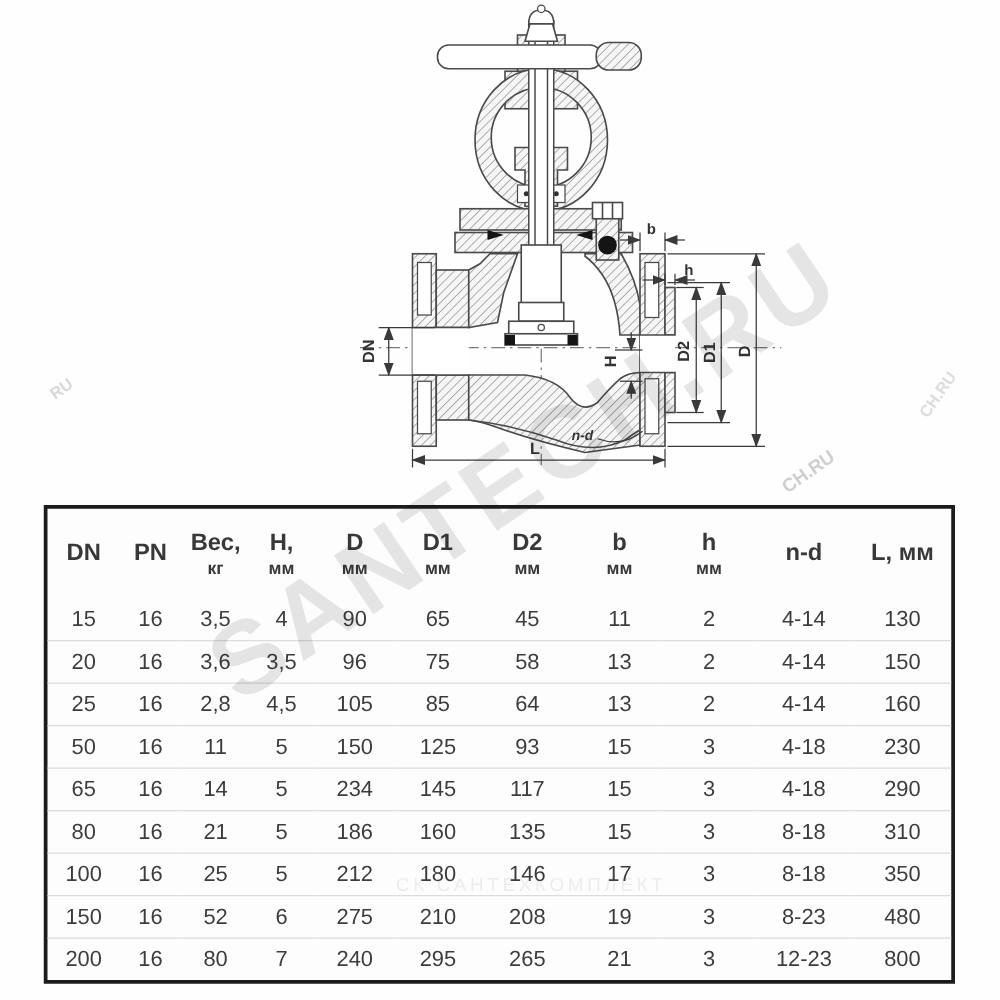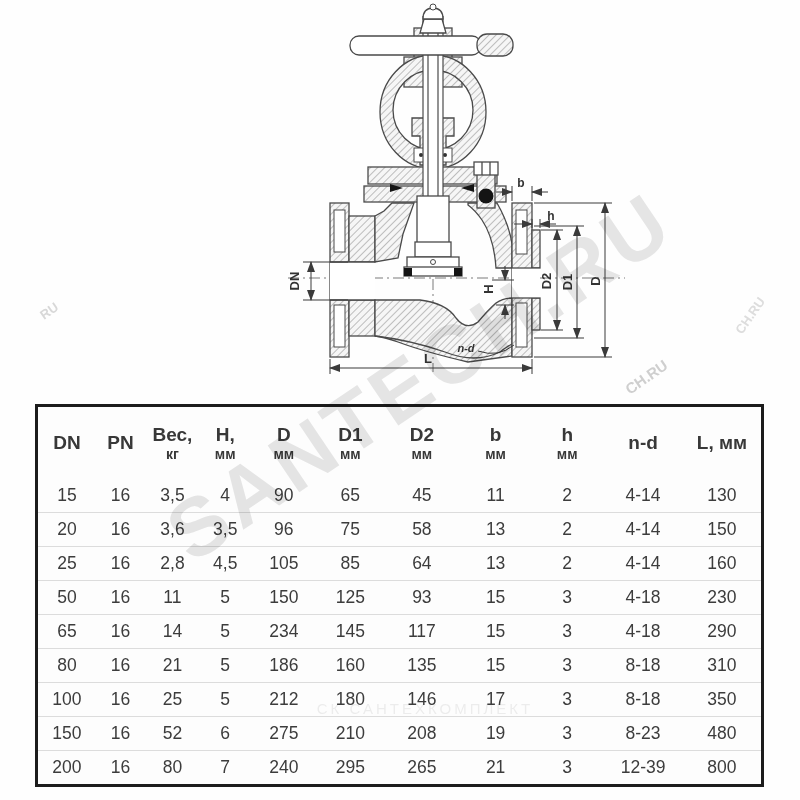--- a/index.html
+++ b/index.html
@@ -333,20 +333,20 @@
           <tr>
             <td>200</td>
             <td>16</td>
             <td>80</td>
             <td>7</td>
             <td>240</td>
             <td>295</td>
             <td>265</td>
             <td>21</td>
             <td>3</td>
-            <td>12-39</td>
+            <td>12-23</td>
             <td>800</td>
           </tr>
         </tbody>
   </table>
 </div>
 
 </div>
 
 </body></html>

